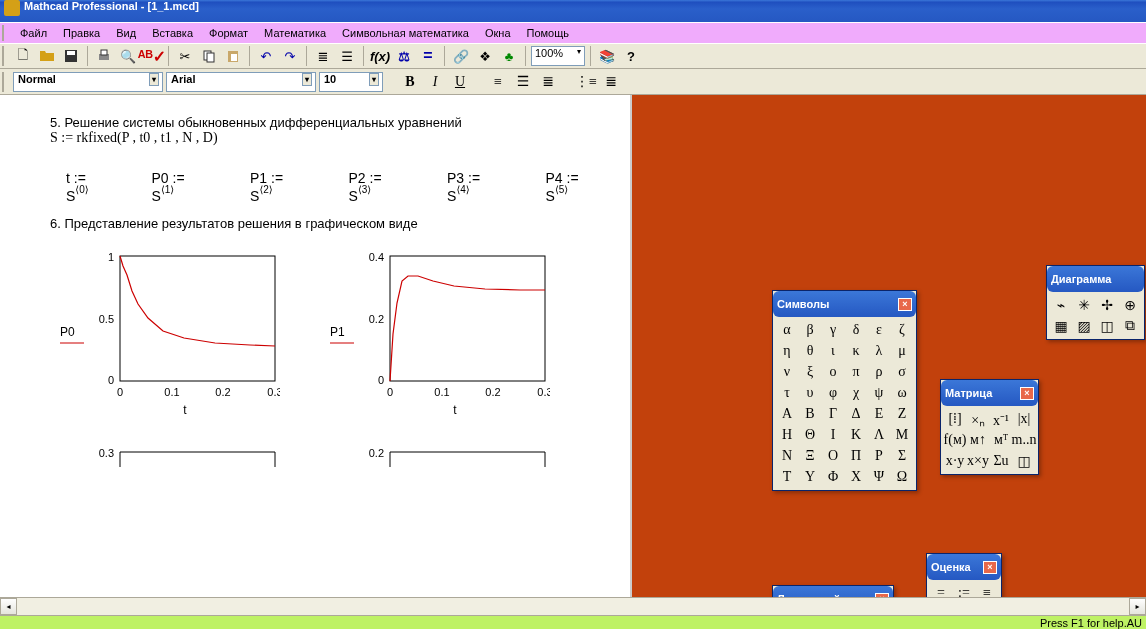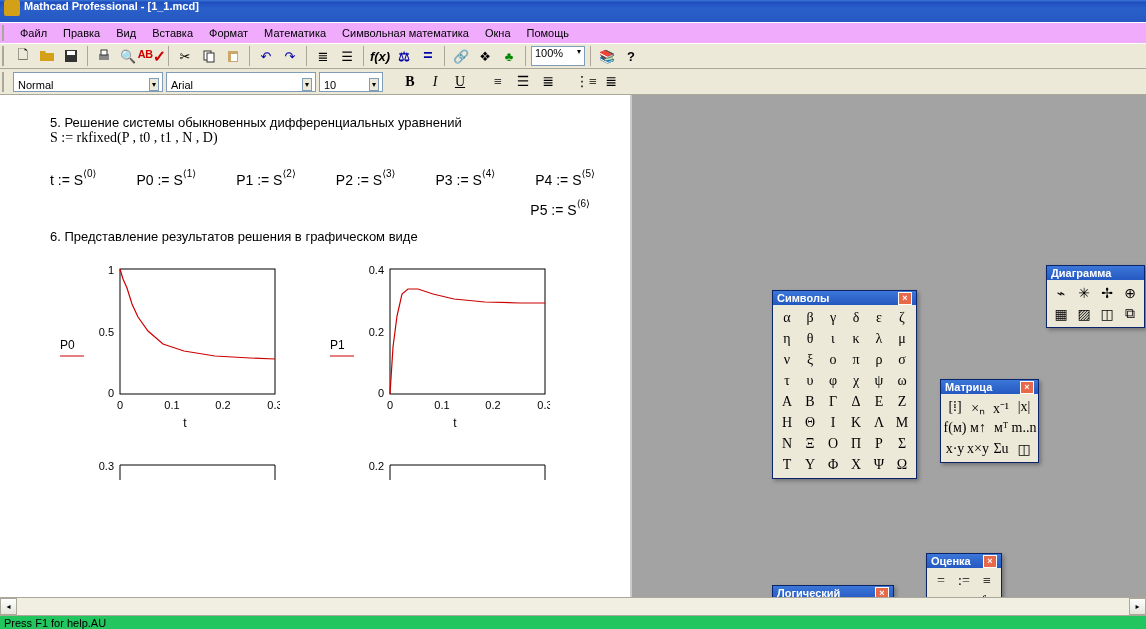--- a/index.html
+++ b/index.html
@@ -15,41 +15,41 @@
   .toolbar { background: #ece9d8; border-top: 1px solid #fff; border-bottom: 1px solid #aca899; display: flex; align-items: center; height: 26px; padding: 0 2px; gap: 2px; }
   .toolbar .grip { width: 6px; height: 20px; border-left: 2px solid #aca899; margin-right: 2px; }
   .toolbar .sep { width: 1px; height: 20px; background: #aca899; margin: 0 3px; }
   .tbtn { width: 22px; height: 22px; display: flex; align-items: center; justify-content: center; cursor: default; font-size: 13px; }
   .tbtn svg { width: 16px; height: 16px; }
   .zoom { width: 54px; height: 20px; background: white; border: 1px solid #7f9db9; font-size: 11px; padding: 0 3px; display: flex; justify-content: space-between; }
   .zoom::after { content: "▾"; font-size: 8px; }
   
   .formatbar { background: #ece9d8; border-bottom: 1px solid #aca899; display: flex; align-items: center; height: 26px; padding: 0 2px; gap: 3px; }
   .formatbar .grip { width: 6px; height: 20px; border-left: 2px solid #aca899; margin-right: 2px; }
-  .dropdown { height: 20px; background: white; border: 1px solid #7f9db9; font-size: 11px; padding: 0 3px 0 4px; display: flex; align-items: flex-end; justify-content: space-between; }
+  .dropdown { height: 20px; background: white; border: 1px solid #7f9db9; font-size: 11px; padding: 0 3px 0 4px; display: flex; align-items: flex-start; justify-content: space-between; font-weight: bold; }
   .dropdown::after { content: "▾"; font-size: 8px; background: #ece9d8; border: 1px solid #7f9db9; padding: 1px 2px; margin-left: 4px; }
   .fbtn { width: 22px; height: 22px; display: flex; align-items: center; justify-content: center; cursor: default; font-family: 'Times New Roman', serif; font-size: 14px; }
   
-  .workspace { position: absolute; top: 95px; left: 0; right: 0; bottom: 32px; background: #a3a3a3; }
+  .workspace { position: absolute; top: 95px; left: 0; right: 0; bottom: 32px; background: #c2410c; }
   .doc { position: absolute; left: 0; top: 0; width: 630px; height: 100%; background: white; padding: 20px 10px 10px 50px; font-family: Arial; font-size: 13px; }
   .doc-margin { position: absolute; left: 630px; top: 0; bottom: 0; width: 2px; background: #ccc; }
   
   .mathexpr { font-family: 'Times New Roman', serif; font-size: 14px; }
   .sup { font-size: 10px; vertical-align: super; position: relative; top: -2px; }
-  .defrow { display: flex; gap: 40px; margin: 12px 0; align-items: center; }
+  .defrow { display: flex; gap: 40px; margin: 12px 16px; align-items: center; }
   
   .chart { position: relative; }
   .chart svg { display: block; }
   .ylabel { position: absolute; left: -30px; top: 50%; transform: translateY(-50%); font-family: Arial; font-size: 12px; }
   .ylabel::after { content: ""; display: block; width: 24px; height: 1px; background: #c00; margin-top: 4px; }
   .xlabel { text-align: center; font-size: 12px; margin-top: 2px; }
   .chartgrid { display: flex; gap: 80px; margin-top: 20px; margin-left: 40px; }
   
   .palette { position: absolute; background: #ece9d8; border: 1px solid #0a246a; box-shadow: 2px 2px 4px rgba(0,0,0,0.3); }
-  .palette-title { background: linear-gradient(to bottom, #3b77d8, #2558c2); color: white; font-size: 11px; font-weight: bold; padding: 2px 4px; display: flex; justify-content: space-between; align-items: center; height: 14px; }
+  .palette-title { background: linear-gradient(to bottom, #3b77d8, #2558c2); color: white; font-size: 11px; font-weight: bold; padding: 2px 4px; display: flex; justify-content: space-between; align-items: center; height: 26px; border-radius: 6px; }
   .palette-close { width: 14px; height: 13px; background: #e8684a; border: 1px solid #fff; color: white; font-size: 9px; text-align: center; line-height: 11px; font-weight: bold; cursor: default; }
   .palette-body { padding: 3px; display: grid; gap: 1px; }
   .pcell { width: 22px; height: 20px; display: flex; align-items: center; justify-content: center; font-family: 'Times New Roman', serif; font-size: 14px; cursor: default; background: #ece9d8; }
   
   #pal-symbols { top: 195px; left: 772px; }
   #pal-symbols .palette-body { grid-template-columns: repeat(6, 22px); }
   
   #pal-diagram { top: 170px; left: 1046px; }
   #pal-diagram .palette-body { grid-template-columns: repeat(4, 22px); }
   
@@ -59,21 +59,21 @@
   #pal-logic { top: 490px; left: 772px; }
   #pal-logic .palette-body { grid-template-columns: repeat(5, 22px); }
   
   #pal-eval { top: 458px; left: 926px; }
   #pal-eval .palette-body { grid-template-columns: repeat(3, 22px); }
   
   .scroll-h { position: absolute; bottom: 14px; left: 0; right: 0; height: 18px; background: #ece9d8; border-top: 1px solid #aca899; display: flex; }
   .scroll-btn { width: 17px; height: 17px; background: linear-gradient(#fefefe,#e5e5dd); border: 1px solid #aca899; display: flex; align-items: center; justify-content: center; font-size: 8px; }
   .scroll-track { flex: 1; background: #f1efe2; }
   
-  .statusbar { position: absolute; bottom: 0; left: 0; right: 0; height: 14px; background: #22c55e; border-top: 1px solid #aca899; font-size: 11px; padding: 0 4px; display: flex; justify-content: flex-start; align-items: center; }
+  .statusbar { position: absolute; bottom: 0; left: 0; right: 0; height: 14px; background: #bef264; border-top: 1px solid #aca899; font-size: 11px; padding: 0 4px; display: flex; justify-content: flex-end; align-items: center; }
 </style>
 </head>
 <body>
 
 <div class="titlebar">
   <div class="appicon"></div>
   <span>Mathcad Professional - [1_1.mcd]</span>
 </div>
 
 <div class="menubar">
@@ -180,23 +180,20 @@
       <span class="mathexpr" style="margin-right:-20px">S := rkfixed(P , t0 , t1 , N , D)</span>
     </div>
 
     <div class="defrow mathexpr" style="margin-top:24px">
       <span><span>t := S</span><span class="sup">⟨0⟩</span></span>
       <span><span>P0 := S</span><span class="sup">⟨1⟩</span></span>
       <span><span>P1 := S</span><span class="sup">⟨2⟩</span></span>
       <span><span>P2 := S</span><span class="sup">⟨3⟩</span></span>
       <span><span>P3 := S</span><span class="sup">⟨4⟩</span></span>
       <span><span>P4 := S</span><span class="sup">⟨5⟩</span></span>
-    </div>
-    <div class="defrow mathexpr" style="justify-content:flex-end;padding-right:30px">
-      <span><span>P5 := S</span><span class="sup">⟨6⟩</span></span>
     </div>
 
     <div style="margin-top:6px">6. Представление результатов решения в графическом виде</div>
 
     <div class="chartgrid">
       <div class="chart">
         <div class="ylabel">P0</div>
         <svg width="190" height="150" viewBox="0 0 190 150">
           <rect x="30" y="5" width="155" height="125" fill="none" stroke="#000"></rect>
           <text x="24" y="10" text-anchor="end" font-size="11">1</text>

